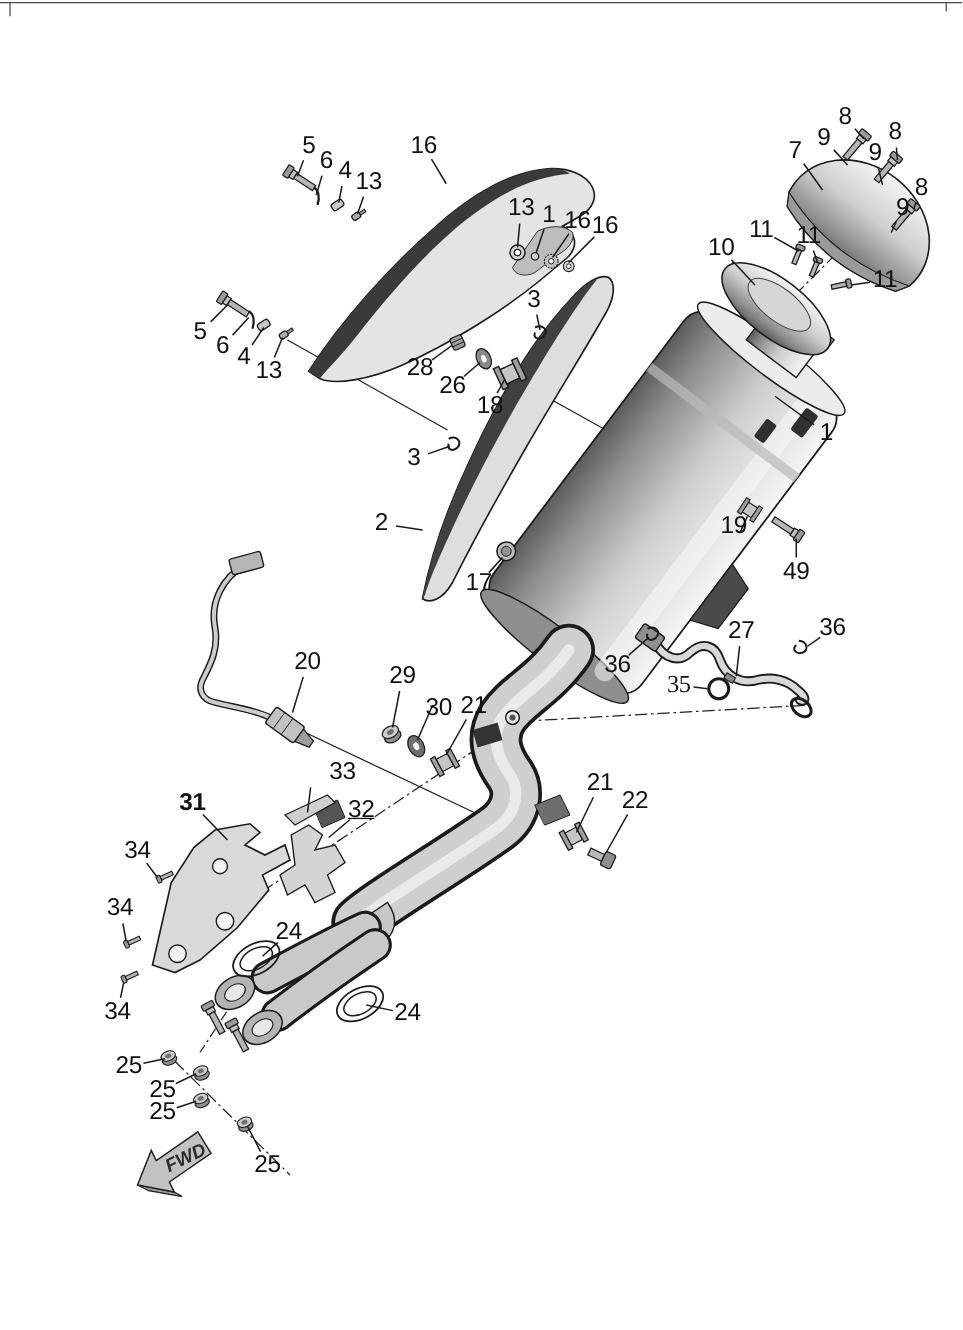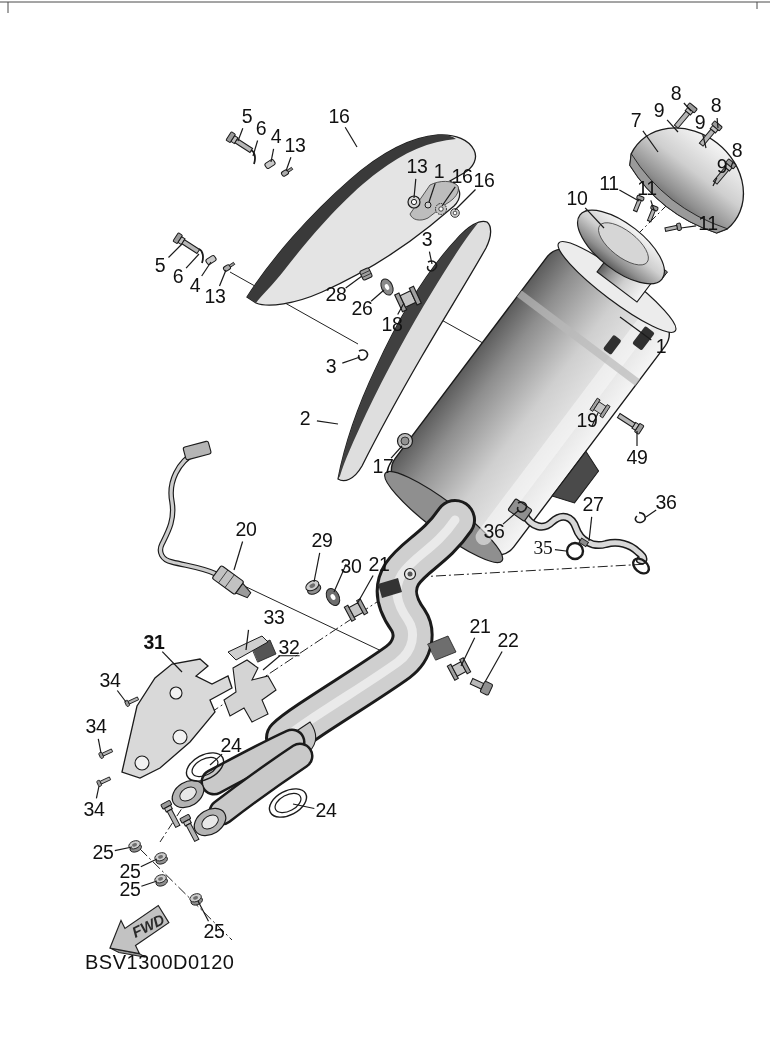--- a/index.html
+++ b/index.html
@@ -385,15 +385,14 @@
       <div class="callout" style="left: 231px; top: 746px;">24</div>
       <div class="callout" style="left: 326px; top: 811px;">24</div>
       <div class="callout" style="left: 480px; top: 627px;">21</div>
       <div class="callout" style="left: 508px; top: 641px;">22</div>
       <div class="callout" style="left: 103px; top: 853px;">25</div>
       <div class="callout" style="left: 130px; top: 872px;">25</div>
       <div class="callout" style="left: 130px; top: 890px;">25</div>
       <div class="callout" style="left: 214px; top: 932px;">25</div>
     </div>
 
-<div class="code">BSV1300D0120</div>
 
 </div>
 
 </body></html>

